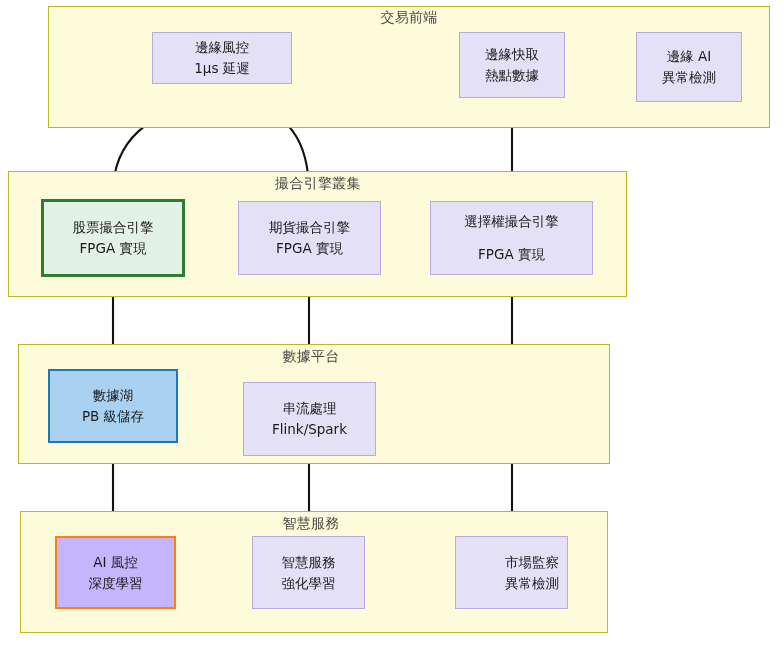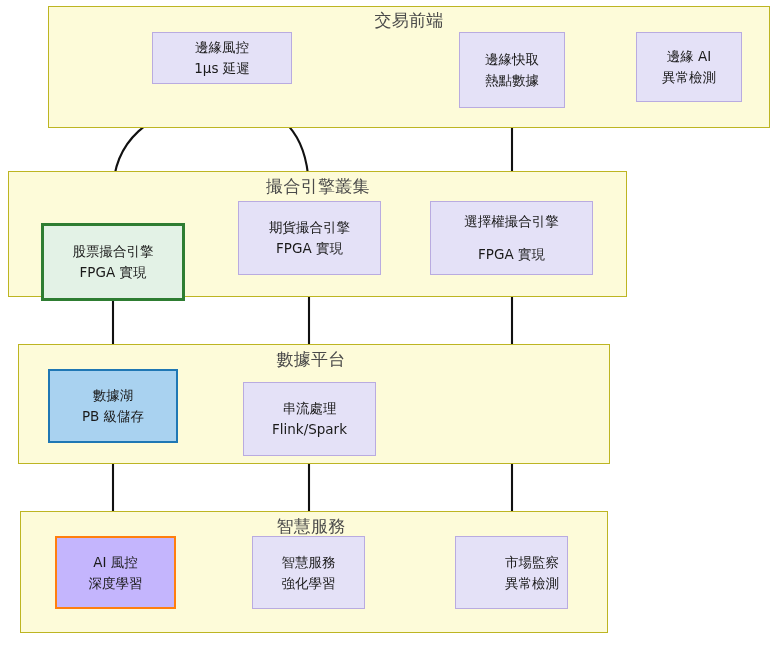--- a/index.html
+++ b/index.html
@@ -2,29 +2,29 @@
 <html><head>
 <meta charset="utf-8">
 <style>
   html,body{margin:0;padding:0;background:#ffffff;}
   body{width:784px;height:649px;overflow:hidden;
        font-family:"DejaVu Sans","Liberation Sans",sans-serif;}
   #stage{position:relative;width:784px;height:649px;}
   svg#edges{position:absolute;left:0;top:0;width:784px;height:649px;overflow:visible;}
 
   .cluster{position:absolute;background:#fdfbd9;border:1.6px solid #bdb522;box-sizing:border-box;}
-  .cluster-title{position:absolute;font-size:17px;color:#4a4a4a;white-space:nowrap;
+  .cluster-title{position:absolute;font-size:14px;color:#4a4a4a;white-space:nowrap;
                  transform:translateX(-50%);letter-spacing:.3px;}
 
   .node{position:absolute;box-sizing:border-box;display:flex;flex-direction:column;
         align-items:center;justify-content:center;text-align:center;line-height:1.55;
         font-size:13.5px;color:#1a1a1a;}
   .node .l2{display:block;}
   .n-default{background:#e4e1f7;border:1.3px solid #b9abe0;}
-  .n-green{background:#e3f2e6;border:3px solid #2e7d32;margin-top:24px;}
+  .n-green{background:#e3f2e6;border:3px solid #2e7d32;}
   .n-blue{background:#a9d2f0;border:2.6px solid #1f77b4;}
   .n-orange{background:#c4b5fd;border:2.6px solid #ff7f0e;}
 </style>
 </head>
 <body>
 
 <div id="stage">
 
   <svg id="edges" viewBox="0 0 784 649">
     <defs>
@@ -47,21 +47,21 @@
 
   <div class="cluster" style="left:48px;top:6px;width:722px;height:122px;">
   </div>
   <div class="cluster-title" style="left:409px;top:9px;">交易前端</div>
 
   <div class="node n-default" style="left:152px;top:32px;width:140px;height:52px;">
     <span class="l1">邊緣風控</span>
     <span class="l2">1μs 延遲</span>
   </div>
 
-  <div class="node n-default" style="left:459px;top:32px;width:106px;height:76px;">
+  <div class="node n-default" style="left:459px;top:32px;width:106px;height:66px;">
     <span class="l1">邊緣快取</span>
     <span class="l2">熱點數據</span>
   </div>
 
   <div class="node n-default" style="left:636px;top:32px;width:106px;height:70px;">
     <span class="l1">邊緣 AI</span>
     <span class="l2">異常檢測</span>
   </div>
 
   <div class="cluster" style="left:8px;top:171px;width:619px;height:126px;">

